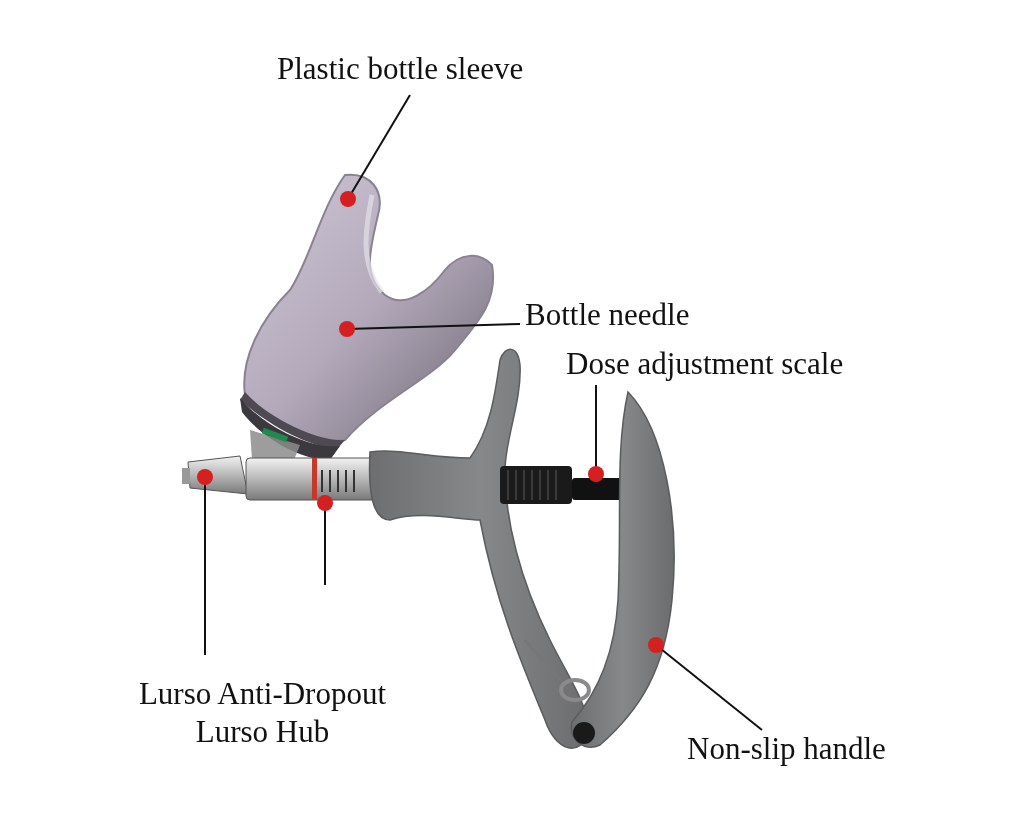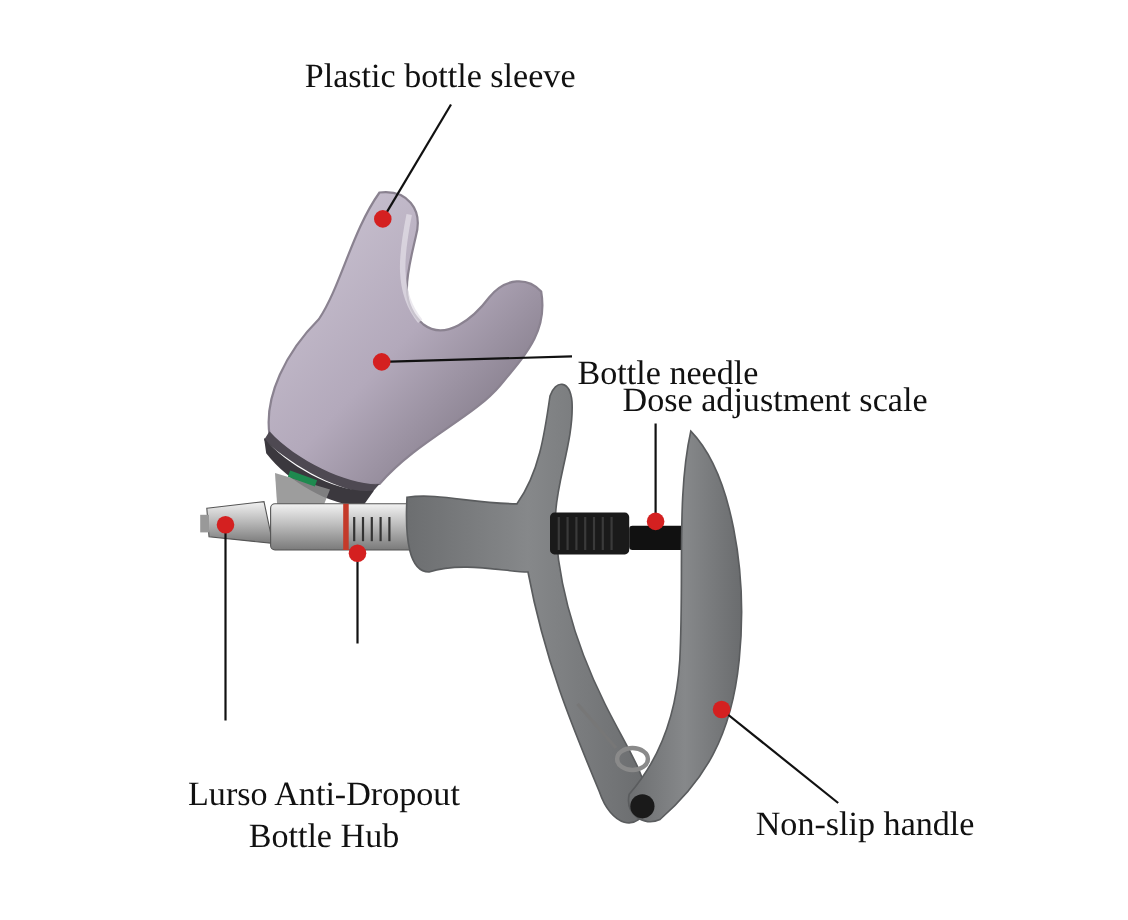--- a/index.html
+++ b/index.html
@@ -102,21 +102,21 @@
       <circle cx="348" cy="199" r="8"></circle>
       <circle cx="347" cy="329" r="8"></circle>
       <circle cx="596" cy="474" r="8"></circle>
       <circle cx="325" cy="503" r="8"></circle>
       <circle cx="205" cy="477" r="8"></circle>
       <circle cx="656" cy="645" r="8"></circle>
     </g>
   </svg>
 
   <div class="label" style="left:277px; top:50px;">Plastic bottle sleeve</div>
-  <div class="label" style="left:525px; top:320px;">Bottle needle</div>
+  <div class="label" style="left:525px; top:296px;">Bottle needle</div>
   <div class="label" style="left:566px; top:345px;">Dose adjustment scale</div>
-  <div class="label center" style="left:157px; top:675px; width:275px;margin-top:28px;">
+  <div class="label center" style="left:125px; top:675px; width:275px;">
     <div>Lurso Anti-Dropout</div>
-    <div>Bottle Hub</div>
+    <div>Lurso Hub</div>
   </div>
   <div class="label" style="left:687px; top:730px;">Non-slip handle</div>
 
 </div>
 
 </body></html>

